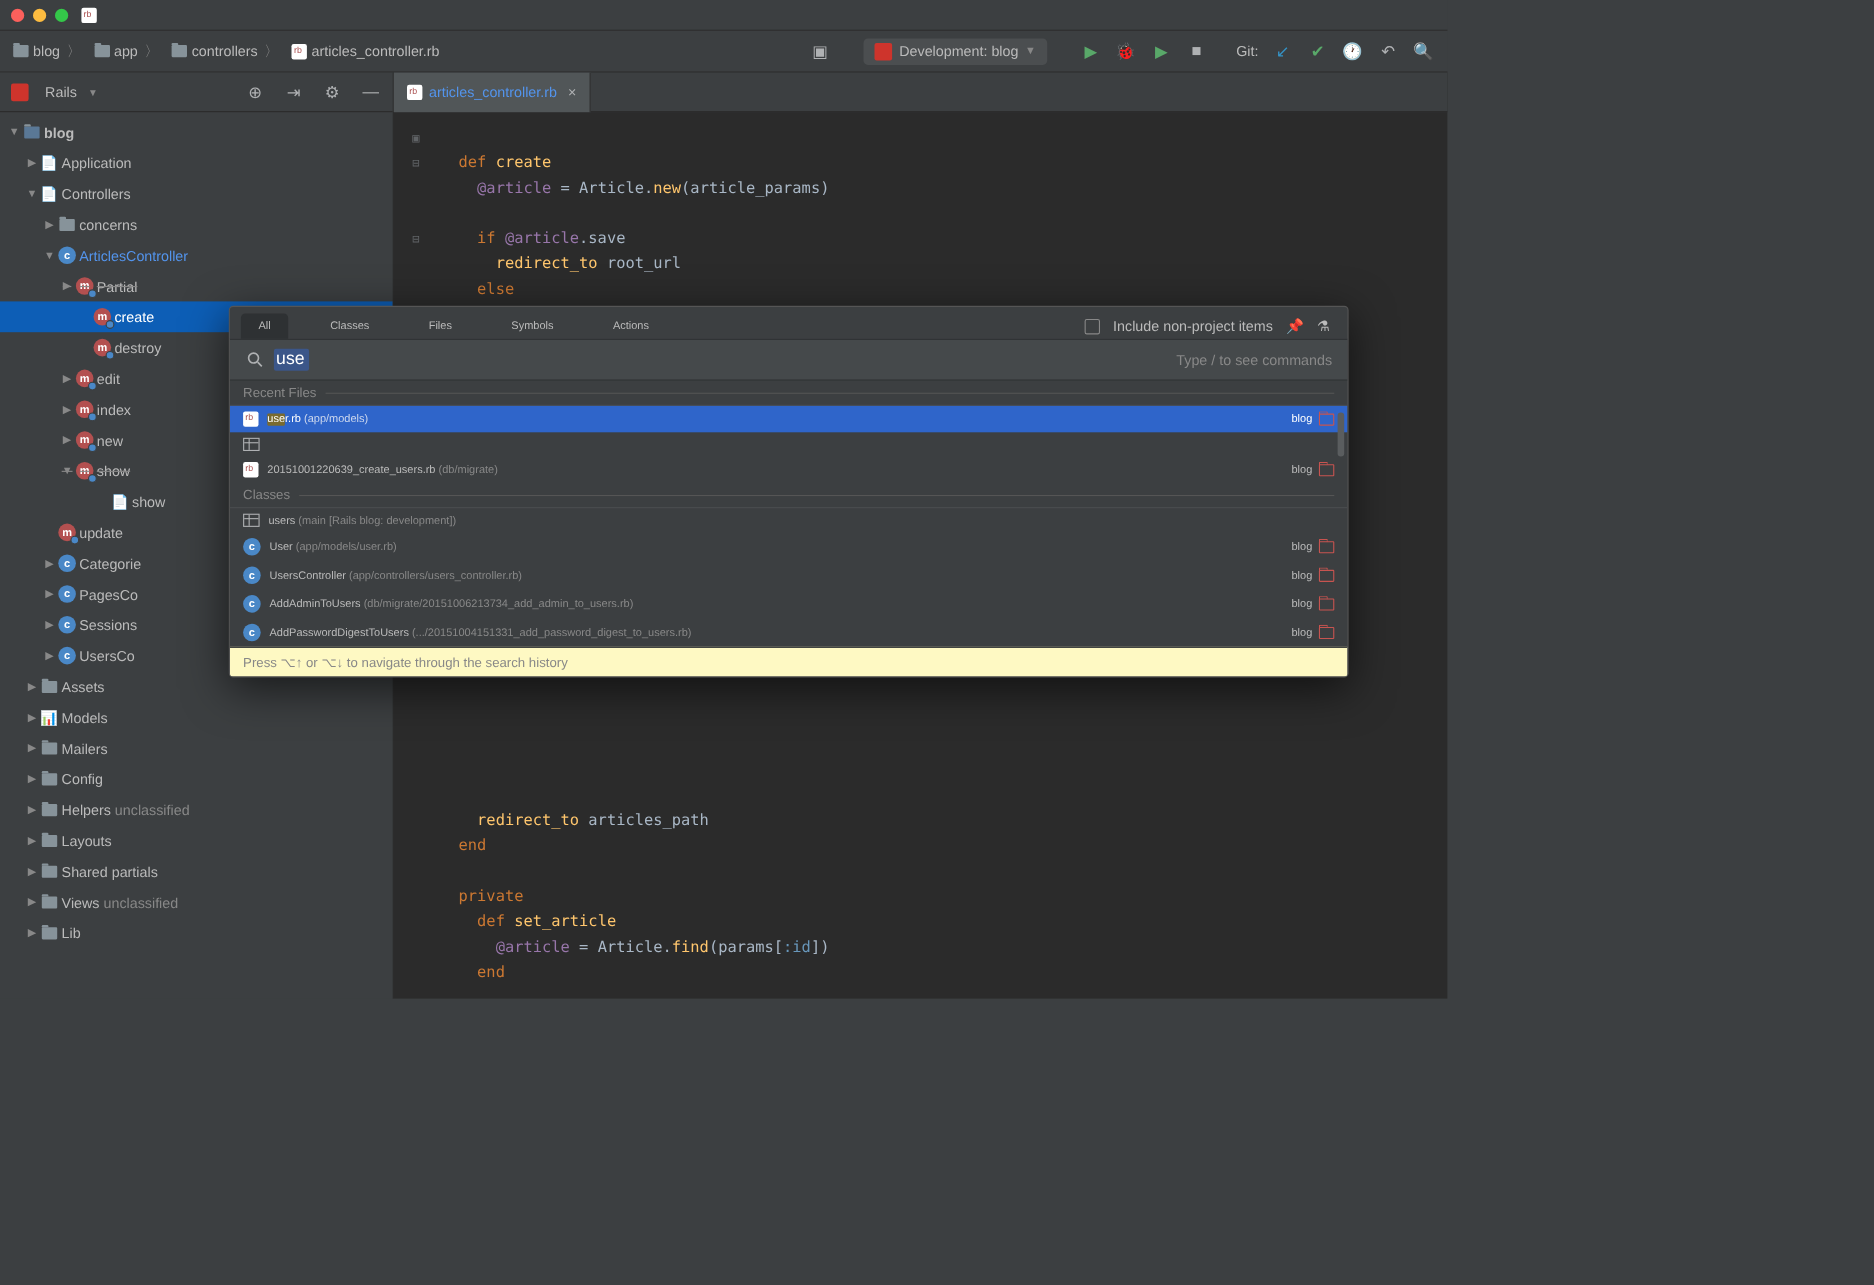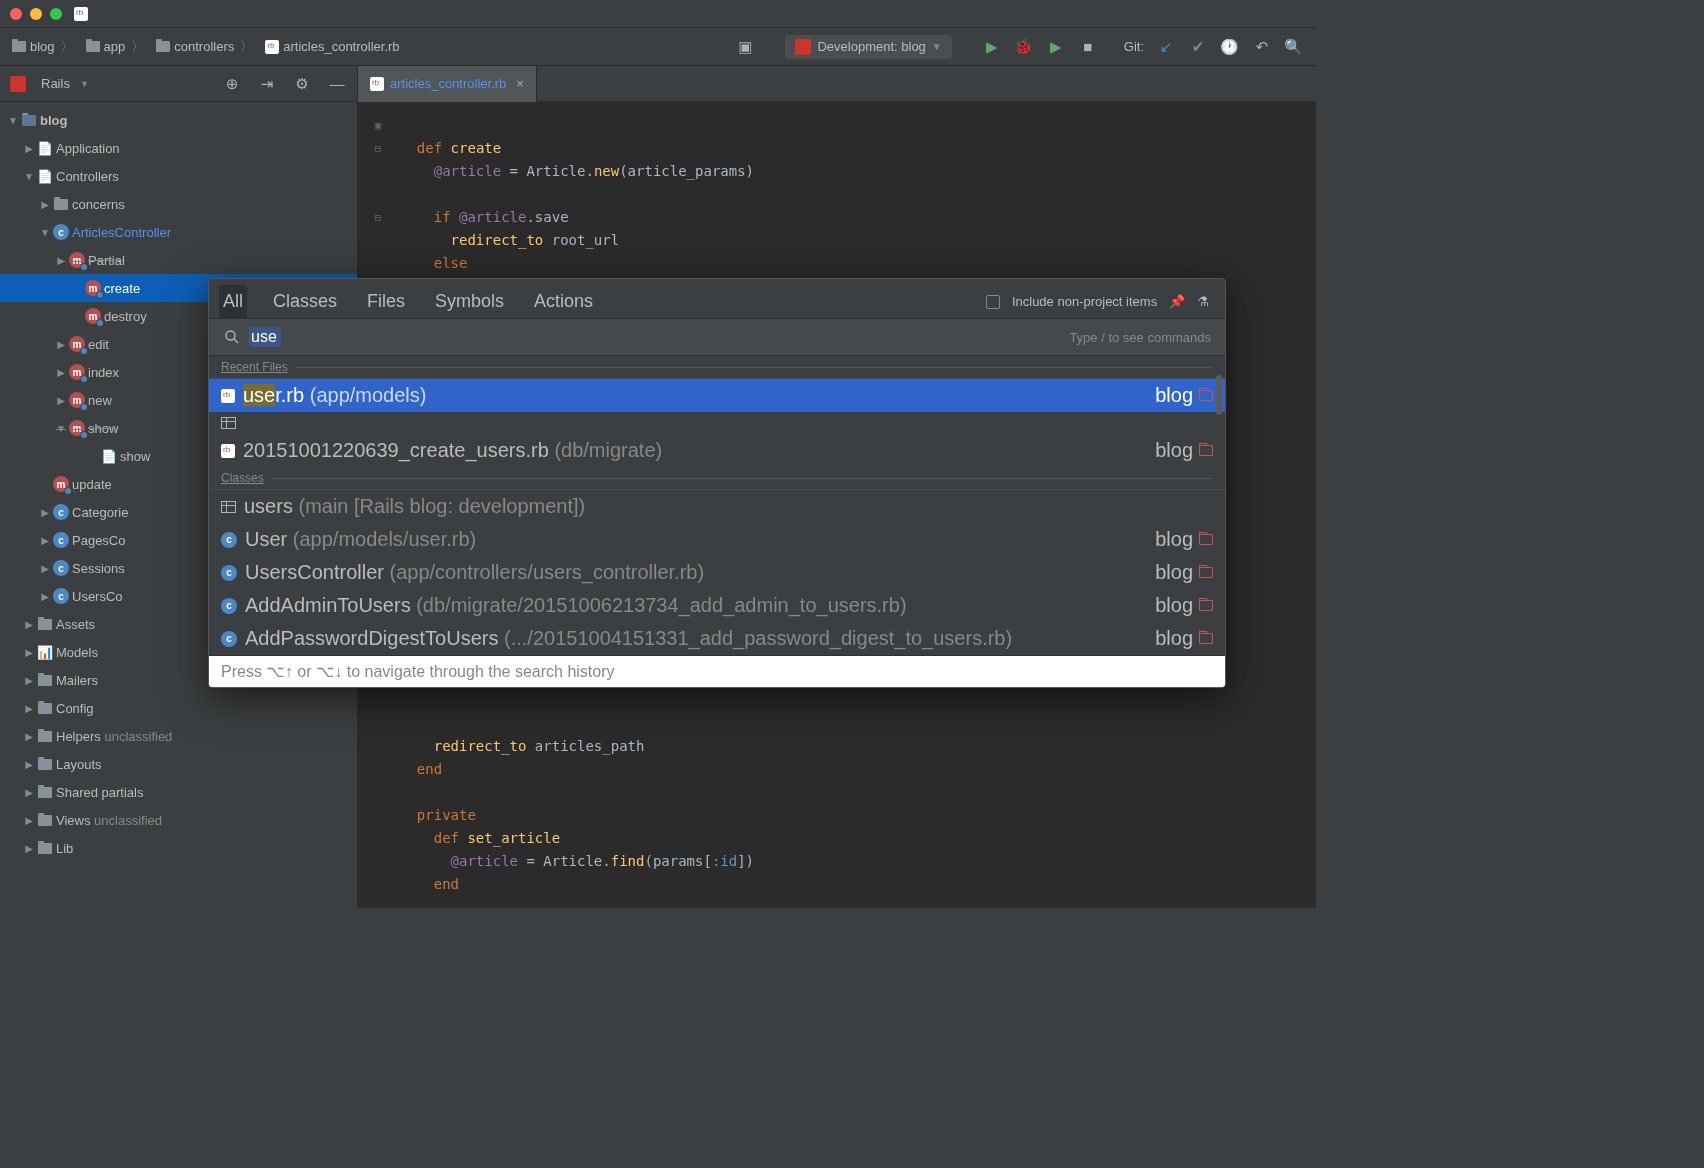--- a/index.html
+++ b/index.html
@@ -114,50 +114,50 @@
   top: 278px;
   width: 1018px;
   background: #3C3F41;
   border: 1px solid #555;
   box-shadow: 0 10px 40px rgba(0,0,0,0.6);
   border-radius: 4px;
   z-index: 100;
   overflow: hidden;
 }
 .popup-tabs { display: flex; align-items: center; padding: 6px 10px 0 10px; gap: 22px; }
-.popup-tab { padding: 6px 4px; color: #BBBBBB; cursor: pointer; font-size: 18px;}
+.popup-tab { padding: 6px 16px; color: #BBBBBB; cursor: pointer; font-size: 10px;}
 .popup-tab.active { background: #2E3133; border-radius: 4px 4px 0 0; }
 .popup-right { margin-left: auto; display: flex; gap: 12px; align-items: center; color:#BBBBBB; padding-right:6px; }
 .checkbox { width:14px;height:14px;border:1px solid #888;border-radius:2px;display:inline-block;}
 .popup-search {
   display: flex; align-items: center; padding: 8px 14px; background: #45494B;
   border-top: 1px solid #2E3133; border-bottom: 1px solid #2E3133;
 }
 .popup-search svg { margin-right: 8px; }
 .popup-search-input {
   border:none; background:transparent; color:#fff; font-size:16px; flex:1; outline:none;
   font-family: inherit;
 }
 .popup-search .hint { color:#888; font-size:13px; }
-.result-section { padding: 4px 12px; color: #888; font-size:12px; border-bottom:1px solid #4a4d4f; display:flex; align-items:center;text-decoration:underline;}
+.result-section { padding: 4px 12px; color: #888; font-size:12px; border-bottom:1px solid #4a4d4f; display:flex; align-items:center;}
 .result-section span{white-space:nowrap;}
 .result-section::after{content:'';flex:1;border-top:1px solid #555;margin-left:8px;}
 .result-row {
-  display: flex; align-items: center; padding: 5px 12px; font-size: 20px; gap: 8px;
+  display: flex; align-items: center; padding: 5px 12px; font-size: 10px; gap: 8px;
   cursor: pointer;
 }
 .result-row.sel { background: #2F65CA; color: #fff; }
 .result-row .rpath { color:#888; }
 .result-row.sel .rpath { color:#cdd8ee; }
 .result-right { margin-left:auto; display:flex; align-items:center; gap:6px;}
 .hl { background:#7A6B2F; border-radius:1px; color:#fff; }
 .dir-open-ic{width:14px;height:11px;border:1px solid #C75450;border-radius:1px;display:inline-block;position:relative;}
 .dir-open-ic::before{content:'';position:absolute;top:-3px;left:-1px;width:6px;height:2px;border:1px solid #C75450;border-bottom:none;border-radius:1px 1px 0 0;}
 .table-ic{width:15px;height:12px;border:1px solid #AFB1B3;display:inline-block;position:relative;background:linear-gradient(#AFB1B3,#AFB1B3) 0 3px/100% 1px no-repeat,linear-gradient(#AFB1B3,#AFB1B3) 4px 0/1px 100% no-repeat;}
-.popup-footer { padding: 6px 12px; color:#888; font-size:16px; border-top:1px solid #2E3133; background:#ffffff;}
+.popup-footer { padding: 6px 12px; color:#888; font-size:12px; border-top:1px solid #2E3133; background:#fef9c3;}
 .scrollbar-fake{position:absolute;right:3px;top:370px;width:6px;height:60px;background:#5a5d5f;border-radius:3px;}
 </style>
 </head>
 <body>
 
 <div class="titlebar">
   <div class="traffic">
     <div class="tl red"></div>
     <div class="tl yellow"></div>
     <div class="tl green"></div>

